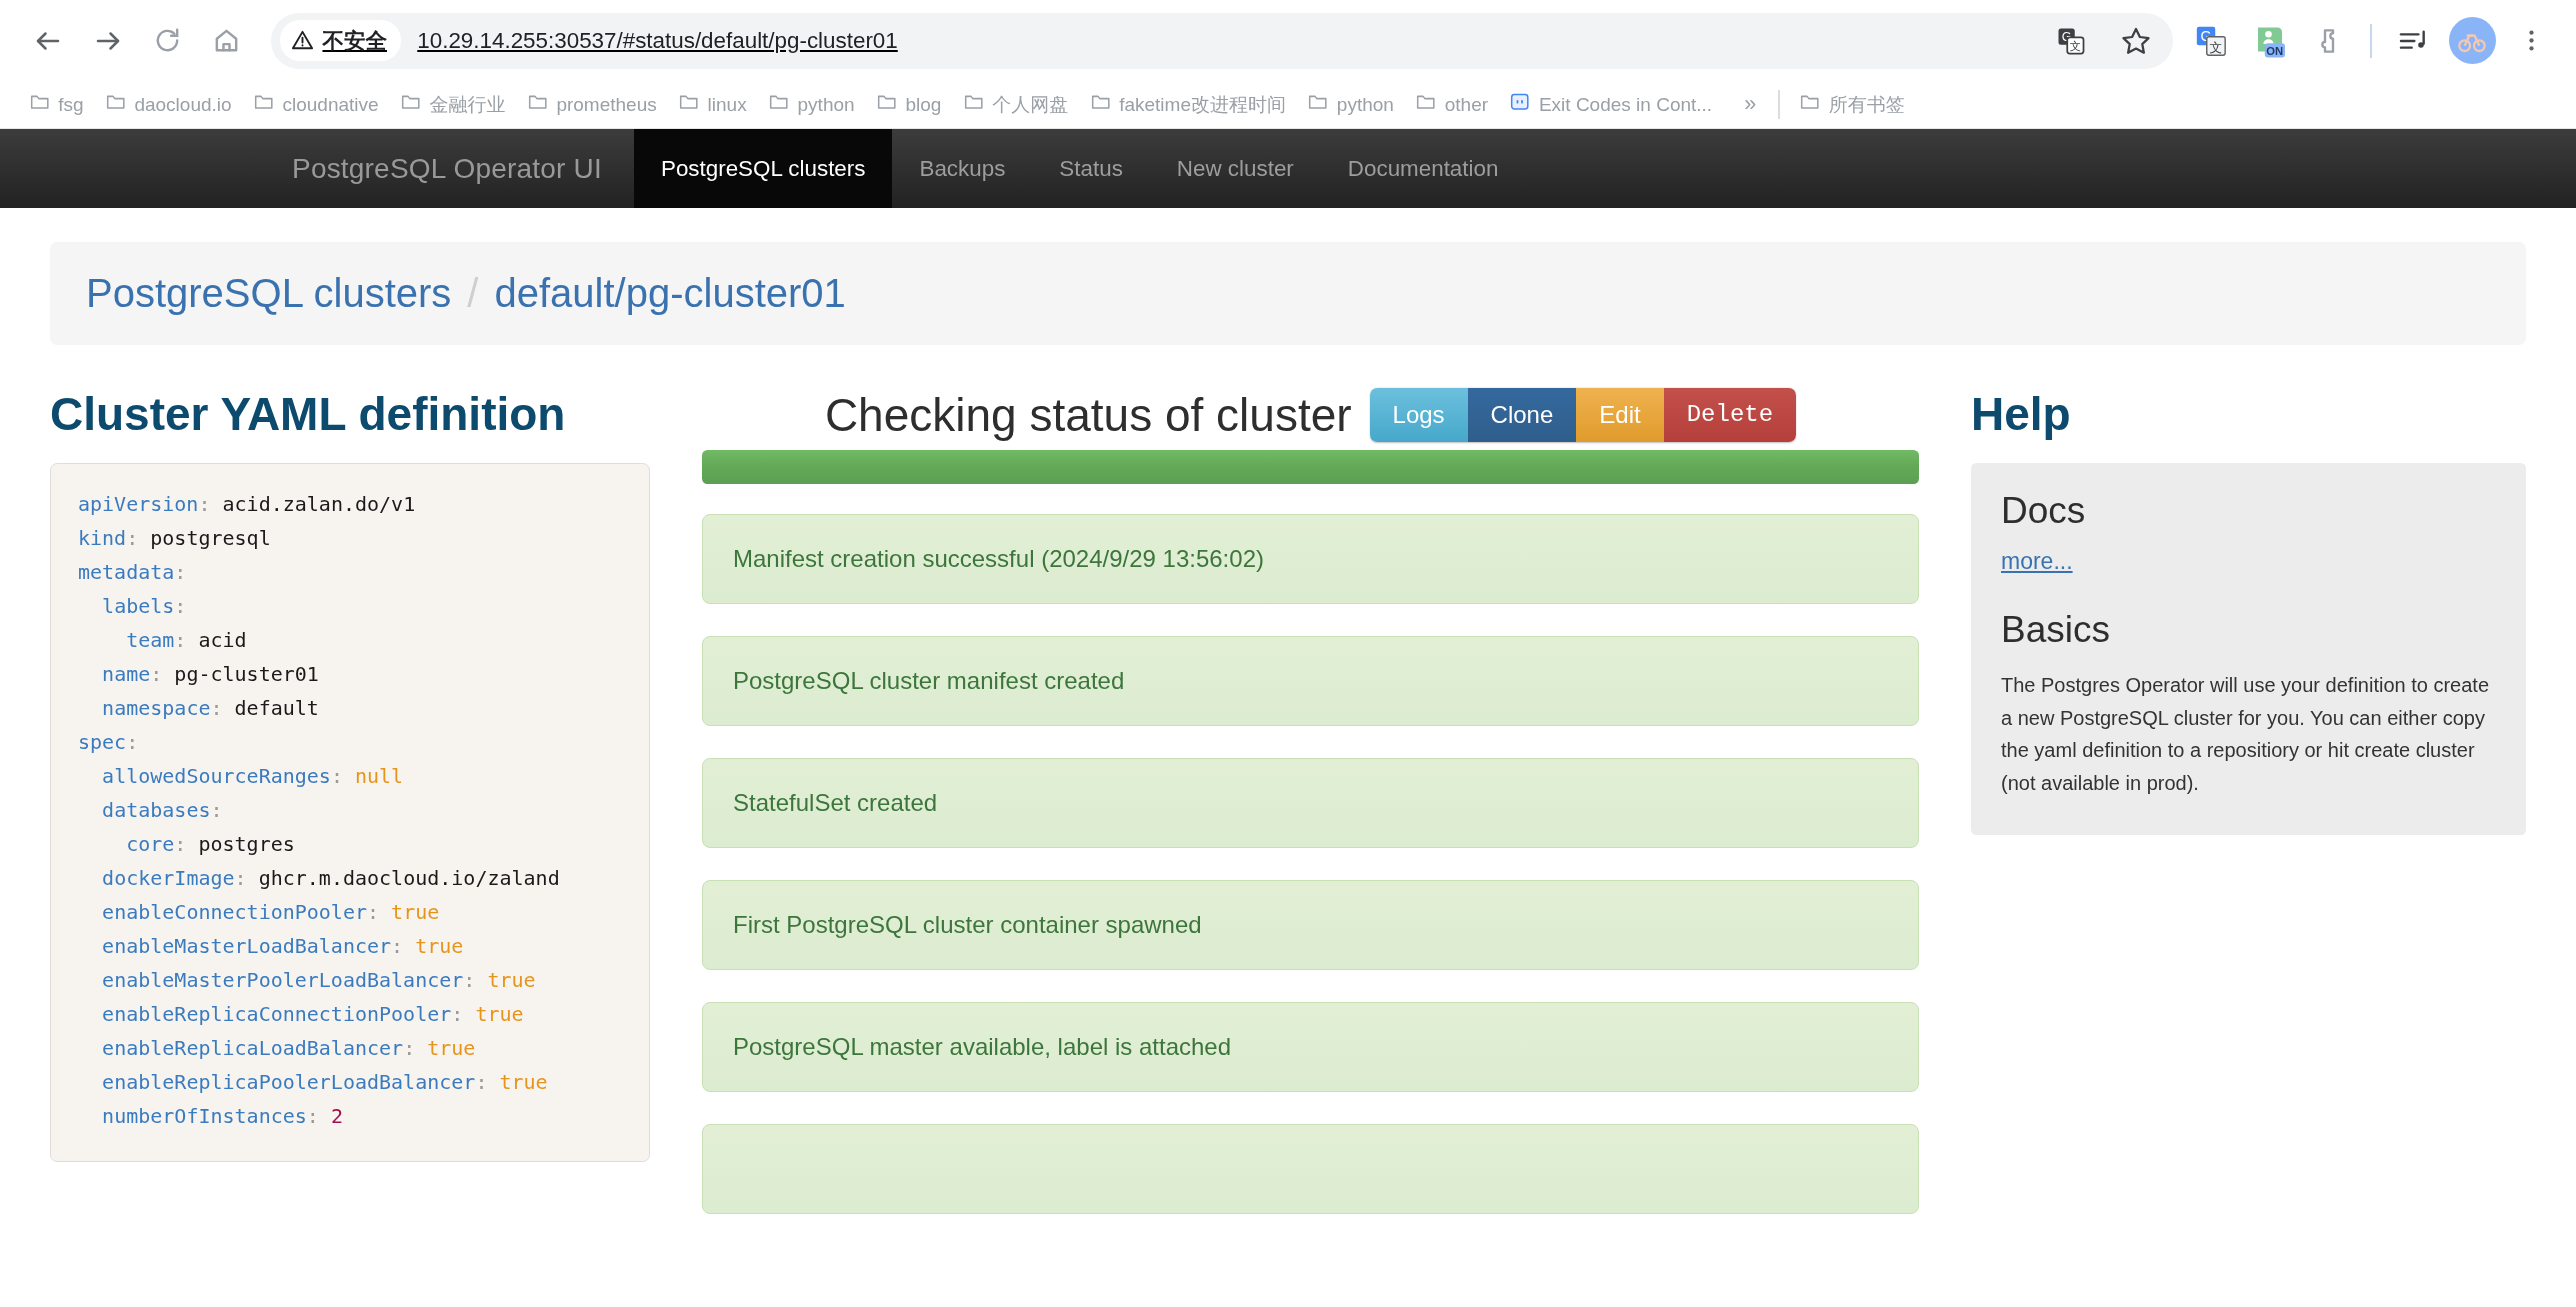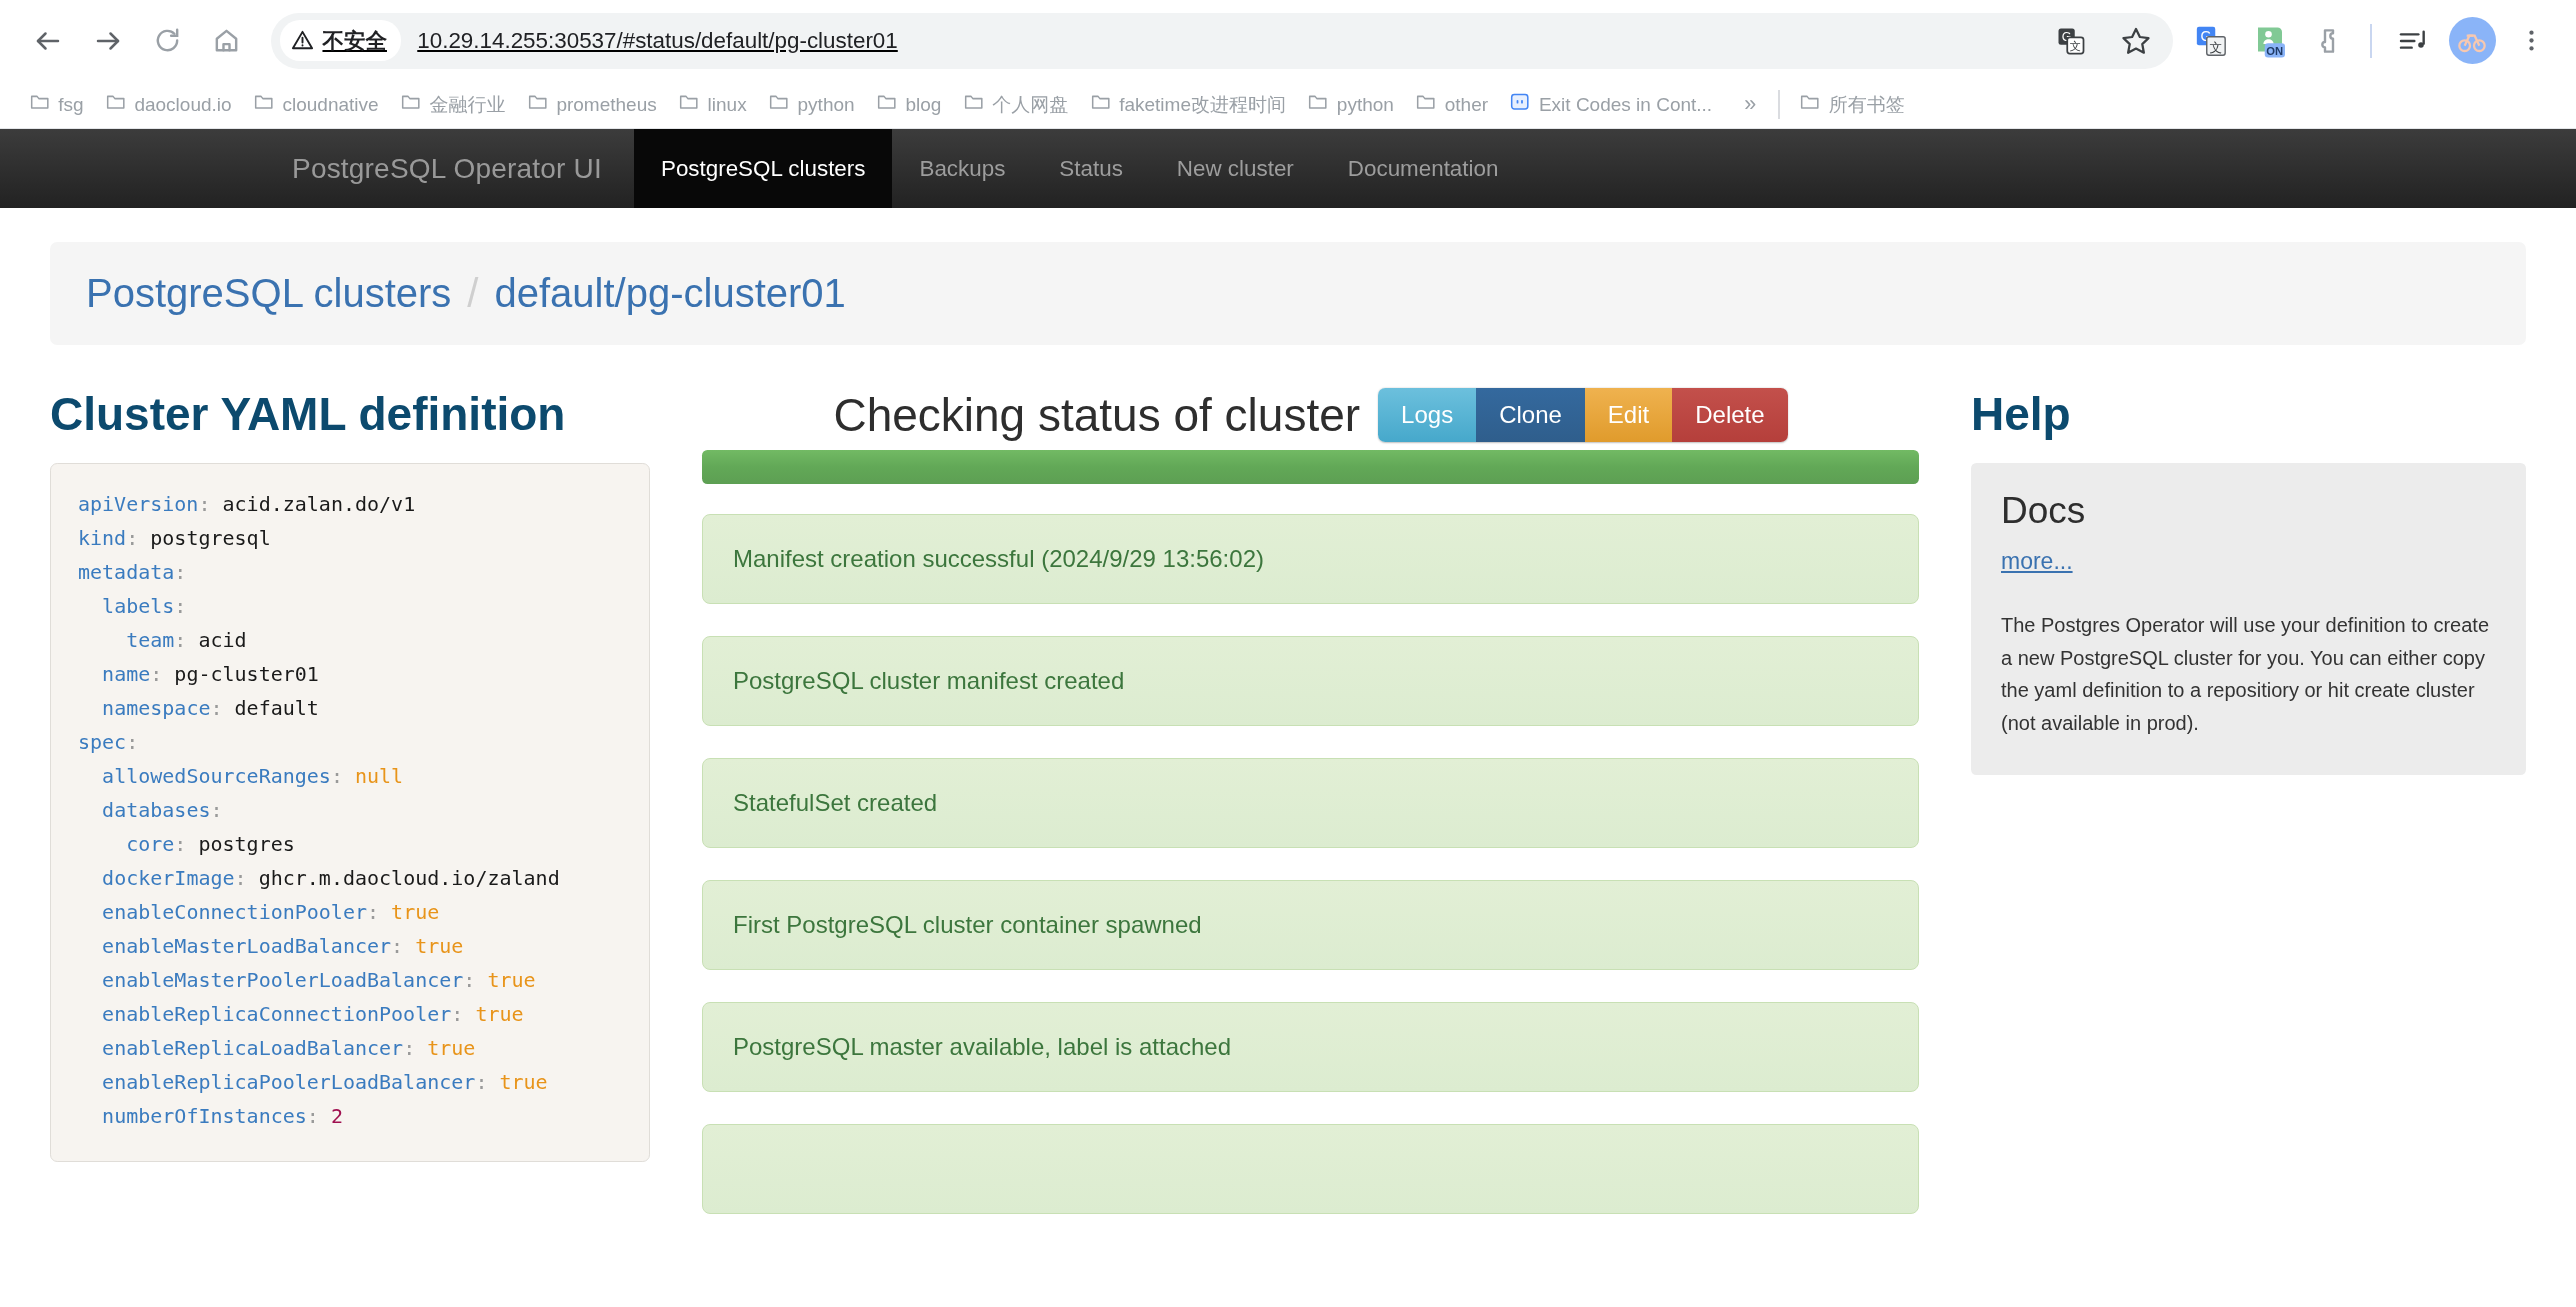--- a/index.html
+++ b/index.html
@@ -273,21 +273,21 @@
     color: #ffffff;
     padding: 13.4px 23px;
     border: none;
     font-family: "Liberation Sans", sans-serif;
     white-space: nowrap;
     line-height: 1.15;
   }
   .btn-logs   { background: linear-gradient(to bottom, #6cc0dd 0%, #46a8cb 100%); }
   .btn-clone  { background: linear-gradient(to bottom, #34699e 0%, #2f5e8c 100%); }
   .btn-edit   { background: linear-gradient(to bottom, #efb24f 0%, #e09b2c 100%); }
-  .btn-delete { background: linear-gradient(to bottom, #c3504b 0%, #b53f3b 100%); }
+  .btn-delete { background: linear-gradient(to bottom, #c3504b 0%, #b53f3b 100%); font-family: Liberation Mono, monospace; }
 
   .progress-bar {
     height: 34px;
     border-radius: 5.4px;
     background: linear-gradient(to bottom, #72ba64 0%, #62a857 50%, #5d9f53 100%);
     margin-bottom: 30px;
   }
 
   .status-item {
     background: linear-gradient(to bottom, #e2efd5 0%, #dcecd0 100%);
@@ -602,17 +602,18 @@
     <div class="status-item">First PostgreSQL cluster container spawned</div>
     <div class="status-item">PostgreSQL master available, label is attached</div>
     <div class="status-item"></div>
   </div>
 
   <div class="col-right">
     <h1 class="section-title">Help</h1>
     <div class="help-card">
       <h2>Docs</h2>
       <a class="help-more" href="#">more...</a>
+      <h3>Basics</h3>
       <p class="help-body">The Postgres Operator will use your definition to create a new PostgreSQL cluster for you. You can either copy the yaml definition to a repositiory or hit create cluster (not available in prod).</p>
     </div>
   </div>
 </div>
 
 
 </body></html>

